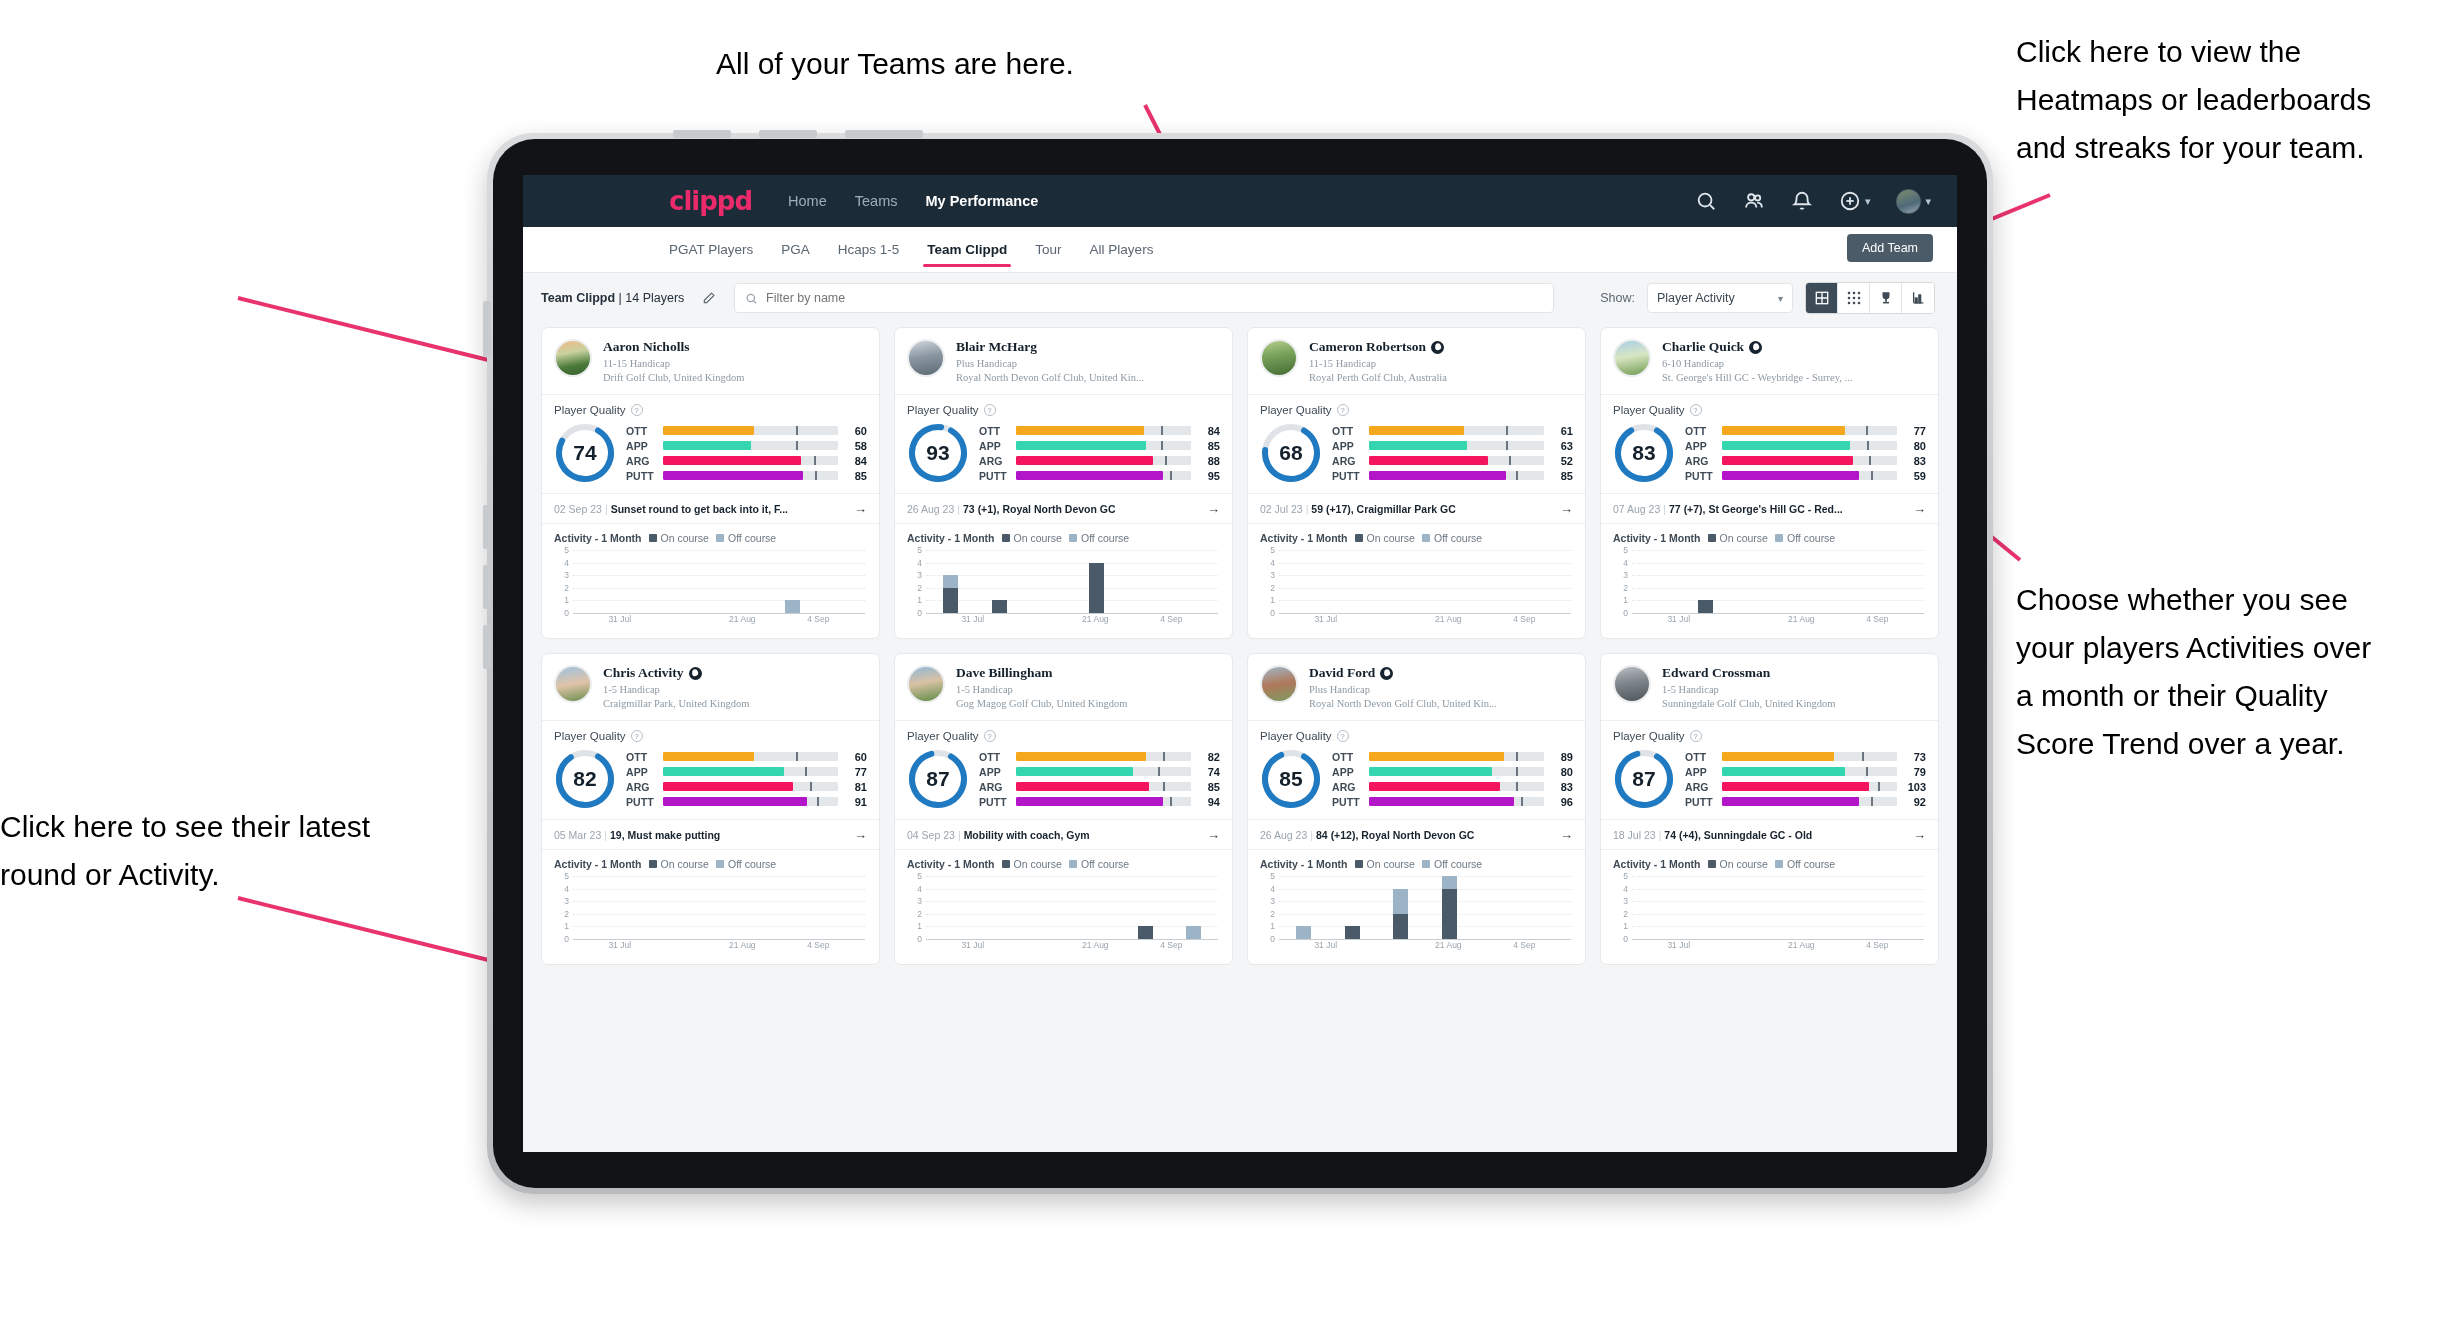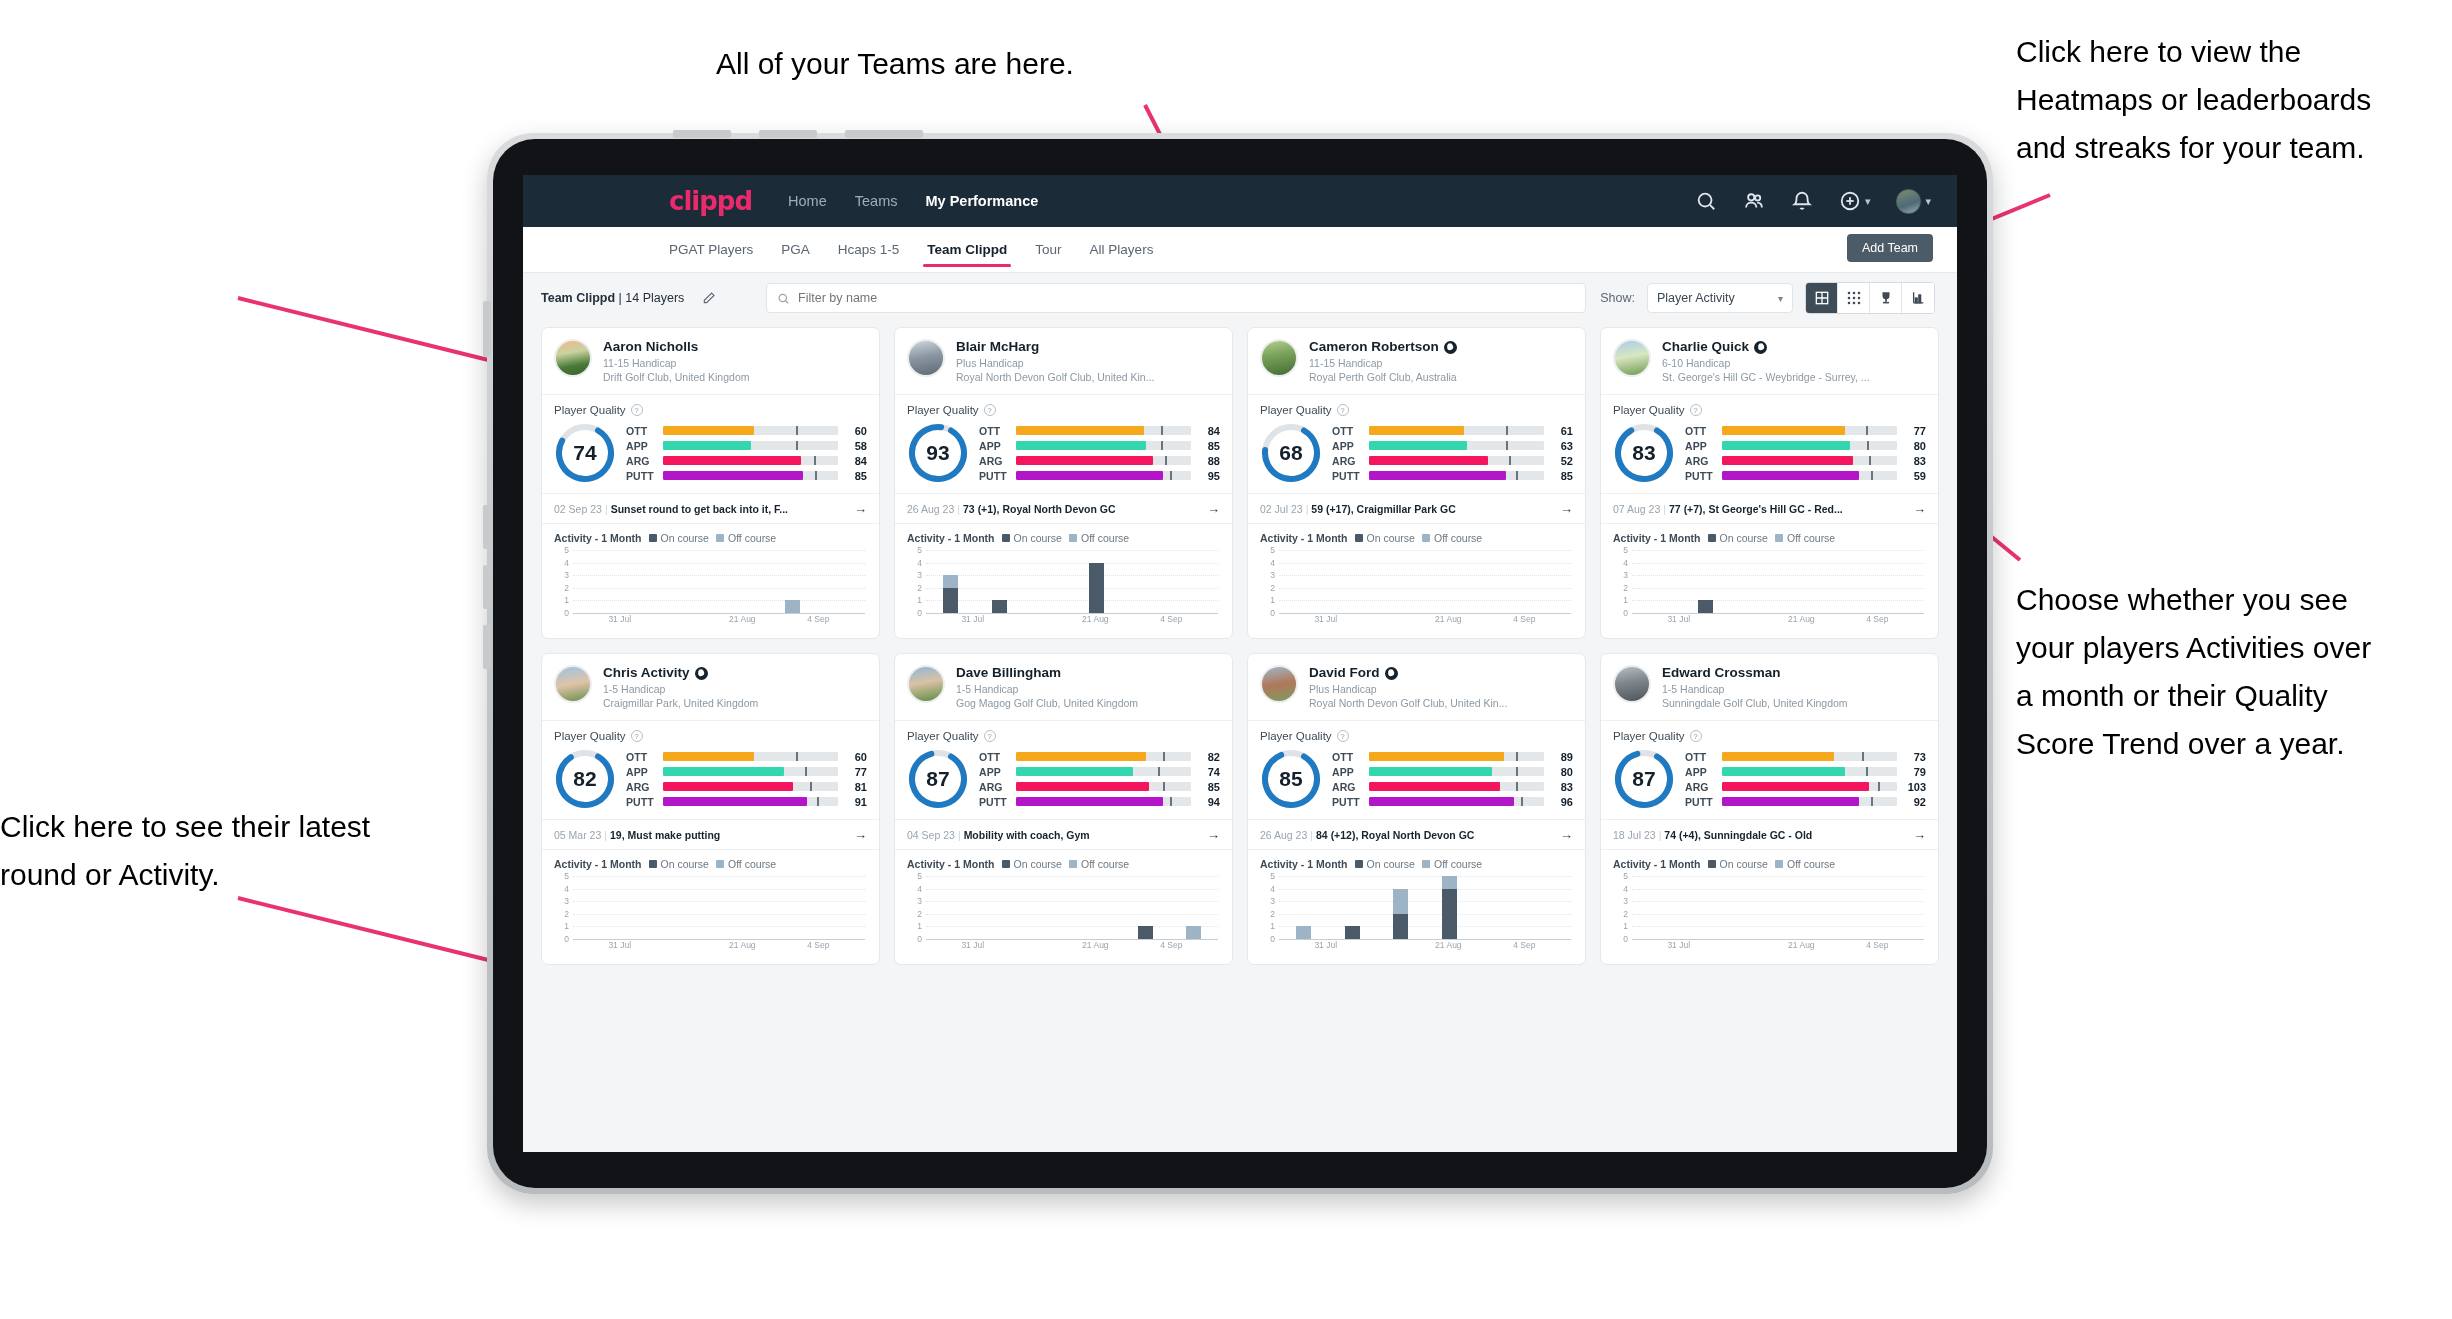--- a/index.html
+++ b/index.html
@@ -111,21 +111,20 @@
   .team-label { font-size: 12.5px; color: #24303b; font-weight: 700; white-space: nowrap; }
   .team-label span.count { font-weight: 400; }
   .pencil-btn {
     width: 26px; height: 26px; display: flex; align-items: center; justify-content: center;
     background: transparent; border: none; cursor: pointer; color: #5b6873;
   }
   .search-box {
     flex: 1; height: 30px; background: #ffffff; border: 1px solid #e2e5e8;
     border-radius: 4px; display: flex; align-items: center; gap: 8px; padding: 0 10px;
     max-width: 820px;
-    margin-left: 32px;
   }
   .search-box input {
     border: none; outline: none; font-size: 12.5px; color: #9aa3ab;
     width: 100%; background: transparent; font-family: "Liberation Sans", sans-serif;
   }
   .show-label { font-size: 12.5px; color: #5b6873; margin-left: auto; }
   .select-box {
     width: 146px; height: 30px; background: #ffffff; border: 1px solid #e2e5e8;
     border-radius: 4px; display: flex; align-items: center; justify-content: space-between;
     padding: 0 9px; font-size: 12.5px; color: #3c4854; cursor: pointer;
@@ -154,21 +153,21 @@
     border: 2px solid #eceef0; overflow: hidden;
   }
   .av0 { background: linear-gradient(170deg,#f0b98a 0%,#c9d2a0 35%,#4a7a3a 70%,#39612c 100%); }
   .av1 { background: linear-gradient(170deg,#cfd7de 0%,#8b97a2 45%,#5c6a74 100%); }
   .av2 { background: linear-gradient(170deg,#b7cf8e 0%,#7aa35c 40%,#456b33 100%); }
   .av3 { background: linear-gradient(170deg,#a8cfe8 0%,#d8e6c2 45%,#6f9a51 100%); }
   .av4 { background: linear-gradient(170deg,#9ec3e0 0%,#e0c3a8 50%,#6b8f4e 100%); }
   .av5 { background: linear-gradient(170deg,#8fb7d8 0%,#d9c2a4 45%,#5f8b46 100%); }
   .av6 { background: linear-gradient(170deg,#9fb7c8 0%,#b0785a 50%,#7d9a62 100%); }
   .av7 { background: linear-gradient(170deg,#b9bfc4 0%,#7e858b 45%,#4d545a 100%); }
-  .who { min-width: 0; flex: 1; }
+  .who { min-width: 0; flex: 1; font-family: Liberation Serif, serif; }
   .pname {
     font-size: 13.5px; font-weight: 700; color: #14202b;
     display: flex; align-items: center; gap: 5px; line-height: 16px;
   }
   .verified {
     width: 13px; height: 13px; border-radius: 50%;
     background: #16222d; display: inline-flex; align-items: center; justify-content: center;
     flex: 0 0 13px;
   }
   .phcp { font-size: 10.5px; color: #8d99a3; margin-top: 2px; line-height: 13px; }

